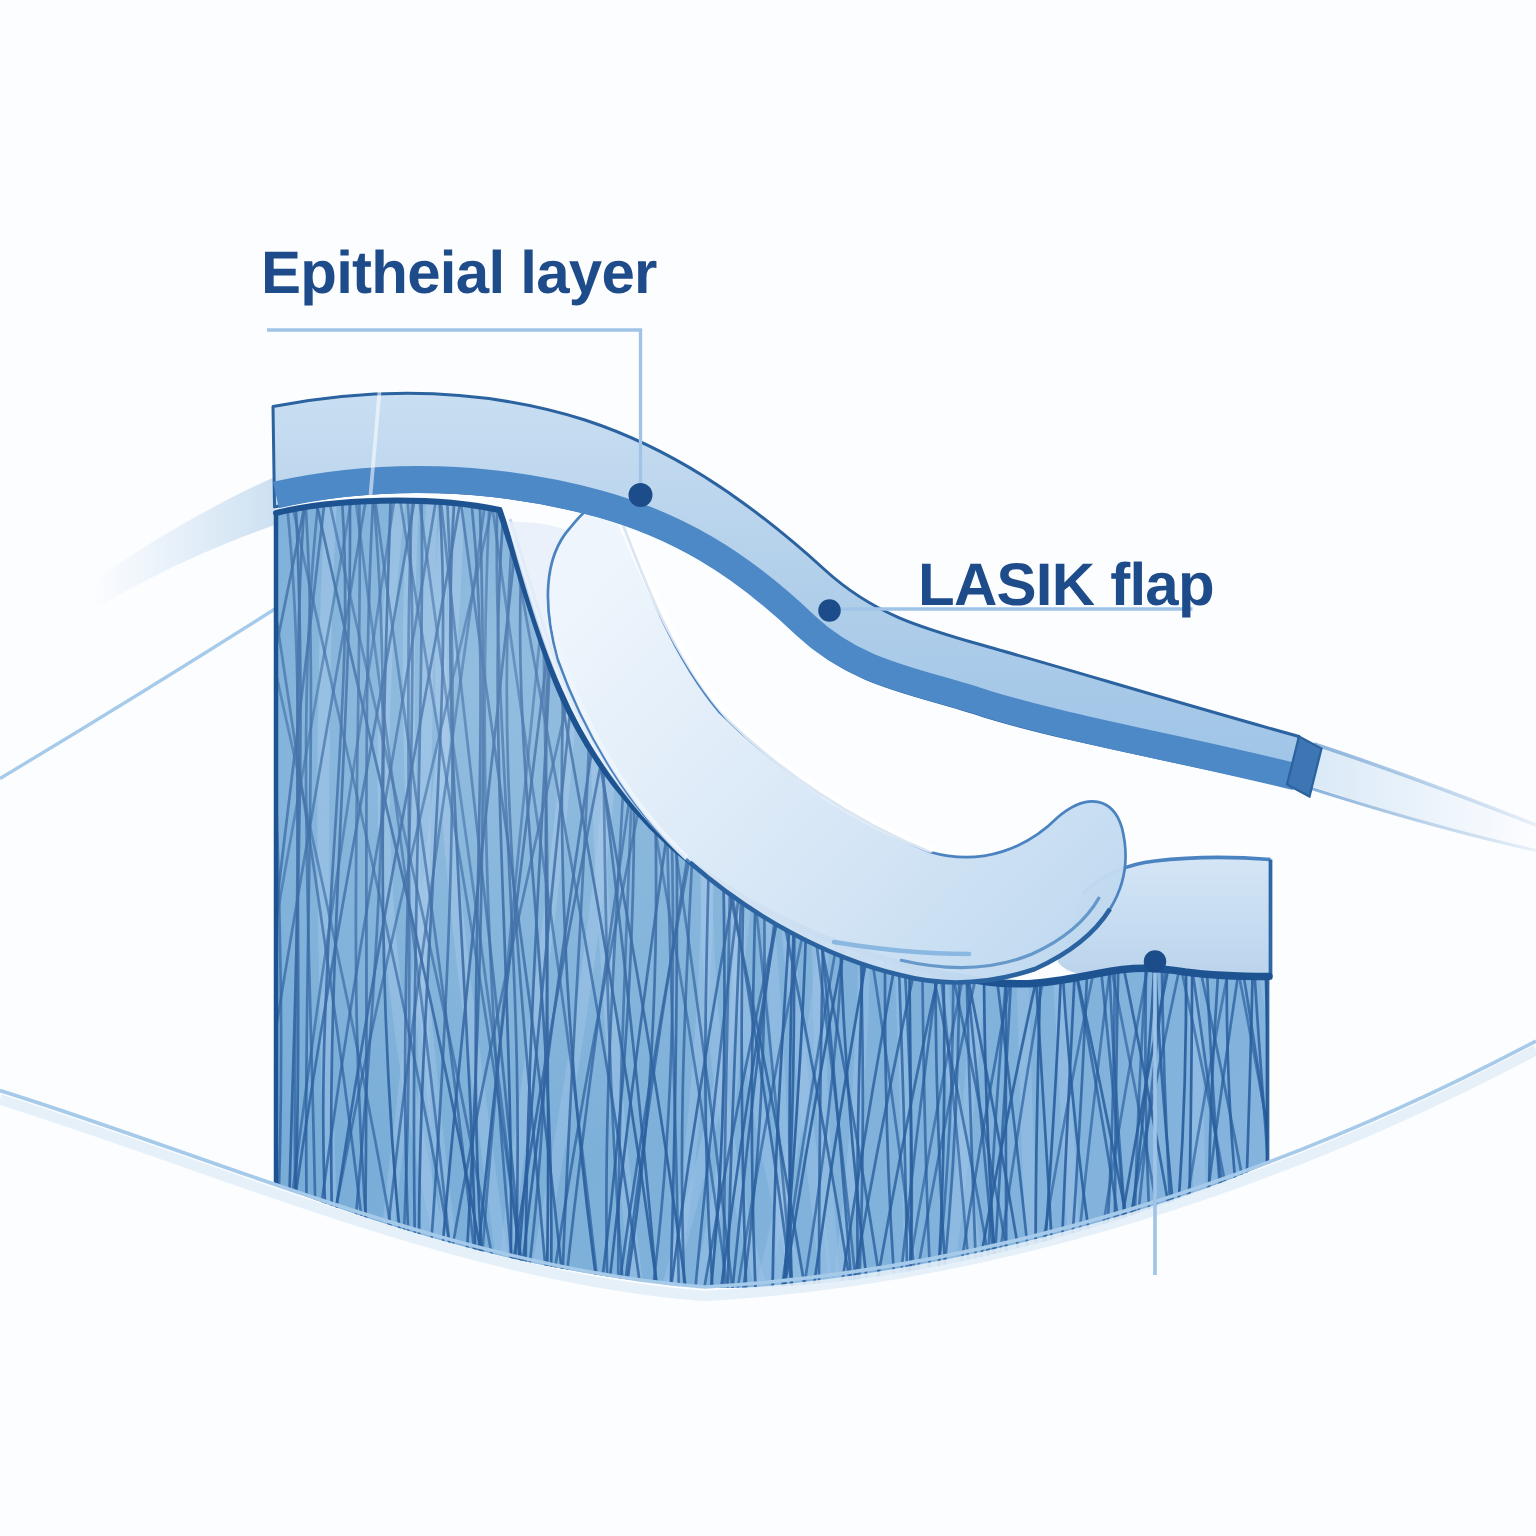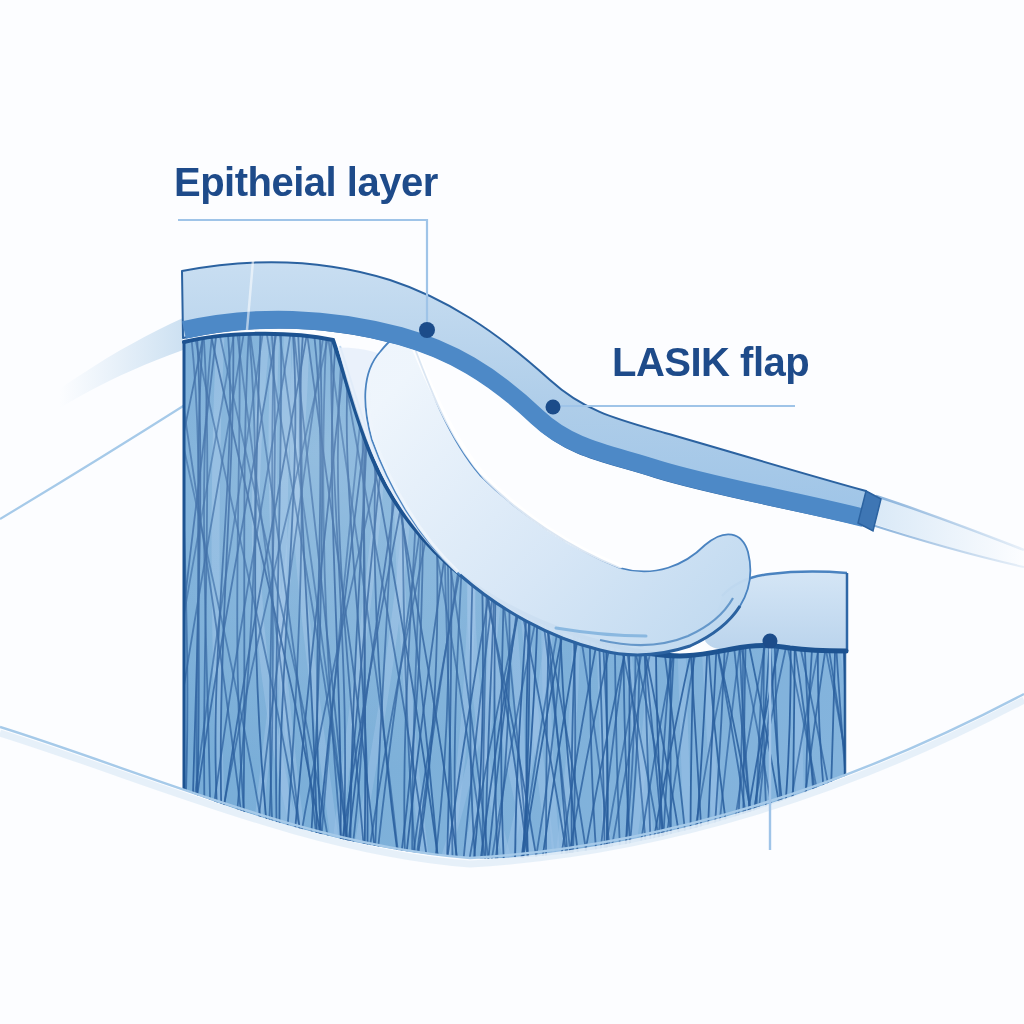--- a/index.html
+++ b/index.html
@@ -15,21 +15,21 @@
   .diagram-label{
     position:absolute;
     color:#1e4b8a;
     font-size:40px;
     font-weight:600;
     letter-spacing:-0.5px;
     white-space:nowrap;
     line-height:1.1;
   }
   .label-epithelial{left:174px;top:160px;}
-  .label-lasik{left:612px;top:340px;}
+  .label-lasik{left:612px;top:368px;}
   .label-stromal{left:670px;top:851px;}
 </style>
 </head>
 <body>
 
 <div class="stage">
 
 <svg width="1024" height="1024" viewBox="0 0 1024 1024" aria-hidden="true">
   <defs>
     <linearGradient id="bandGrad" gradientUnits="userSpaceOnUse" x1="0" y1="255" x2="0" y2="535">

